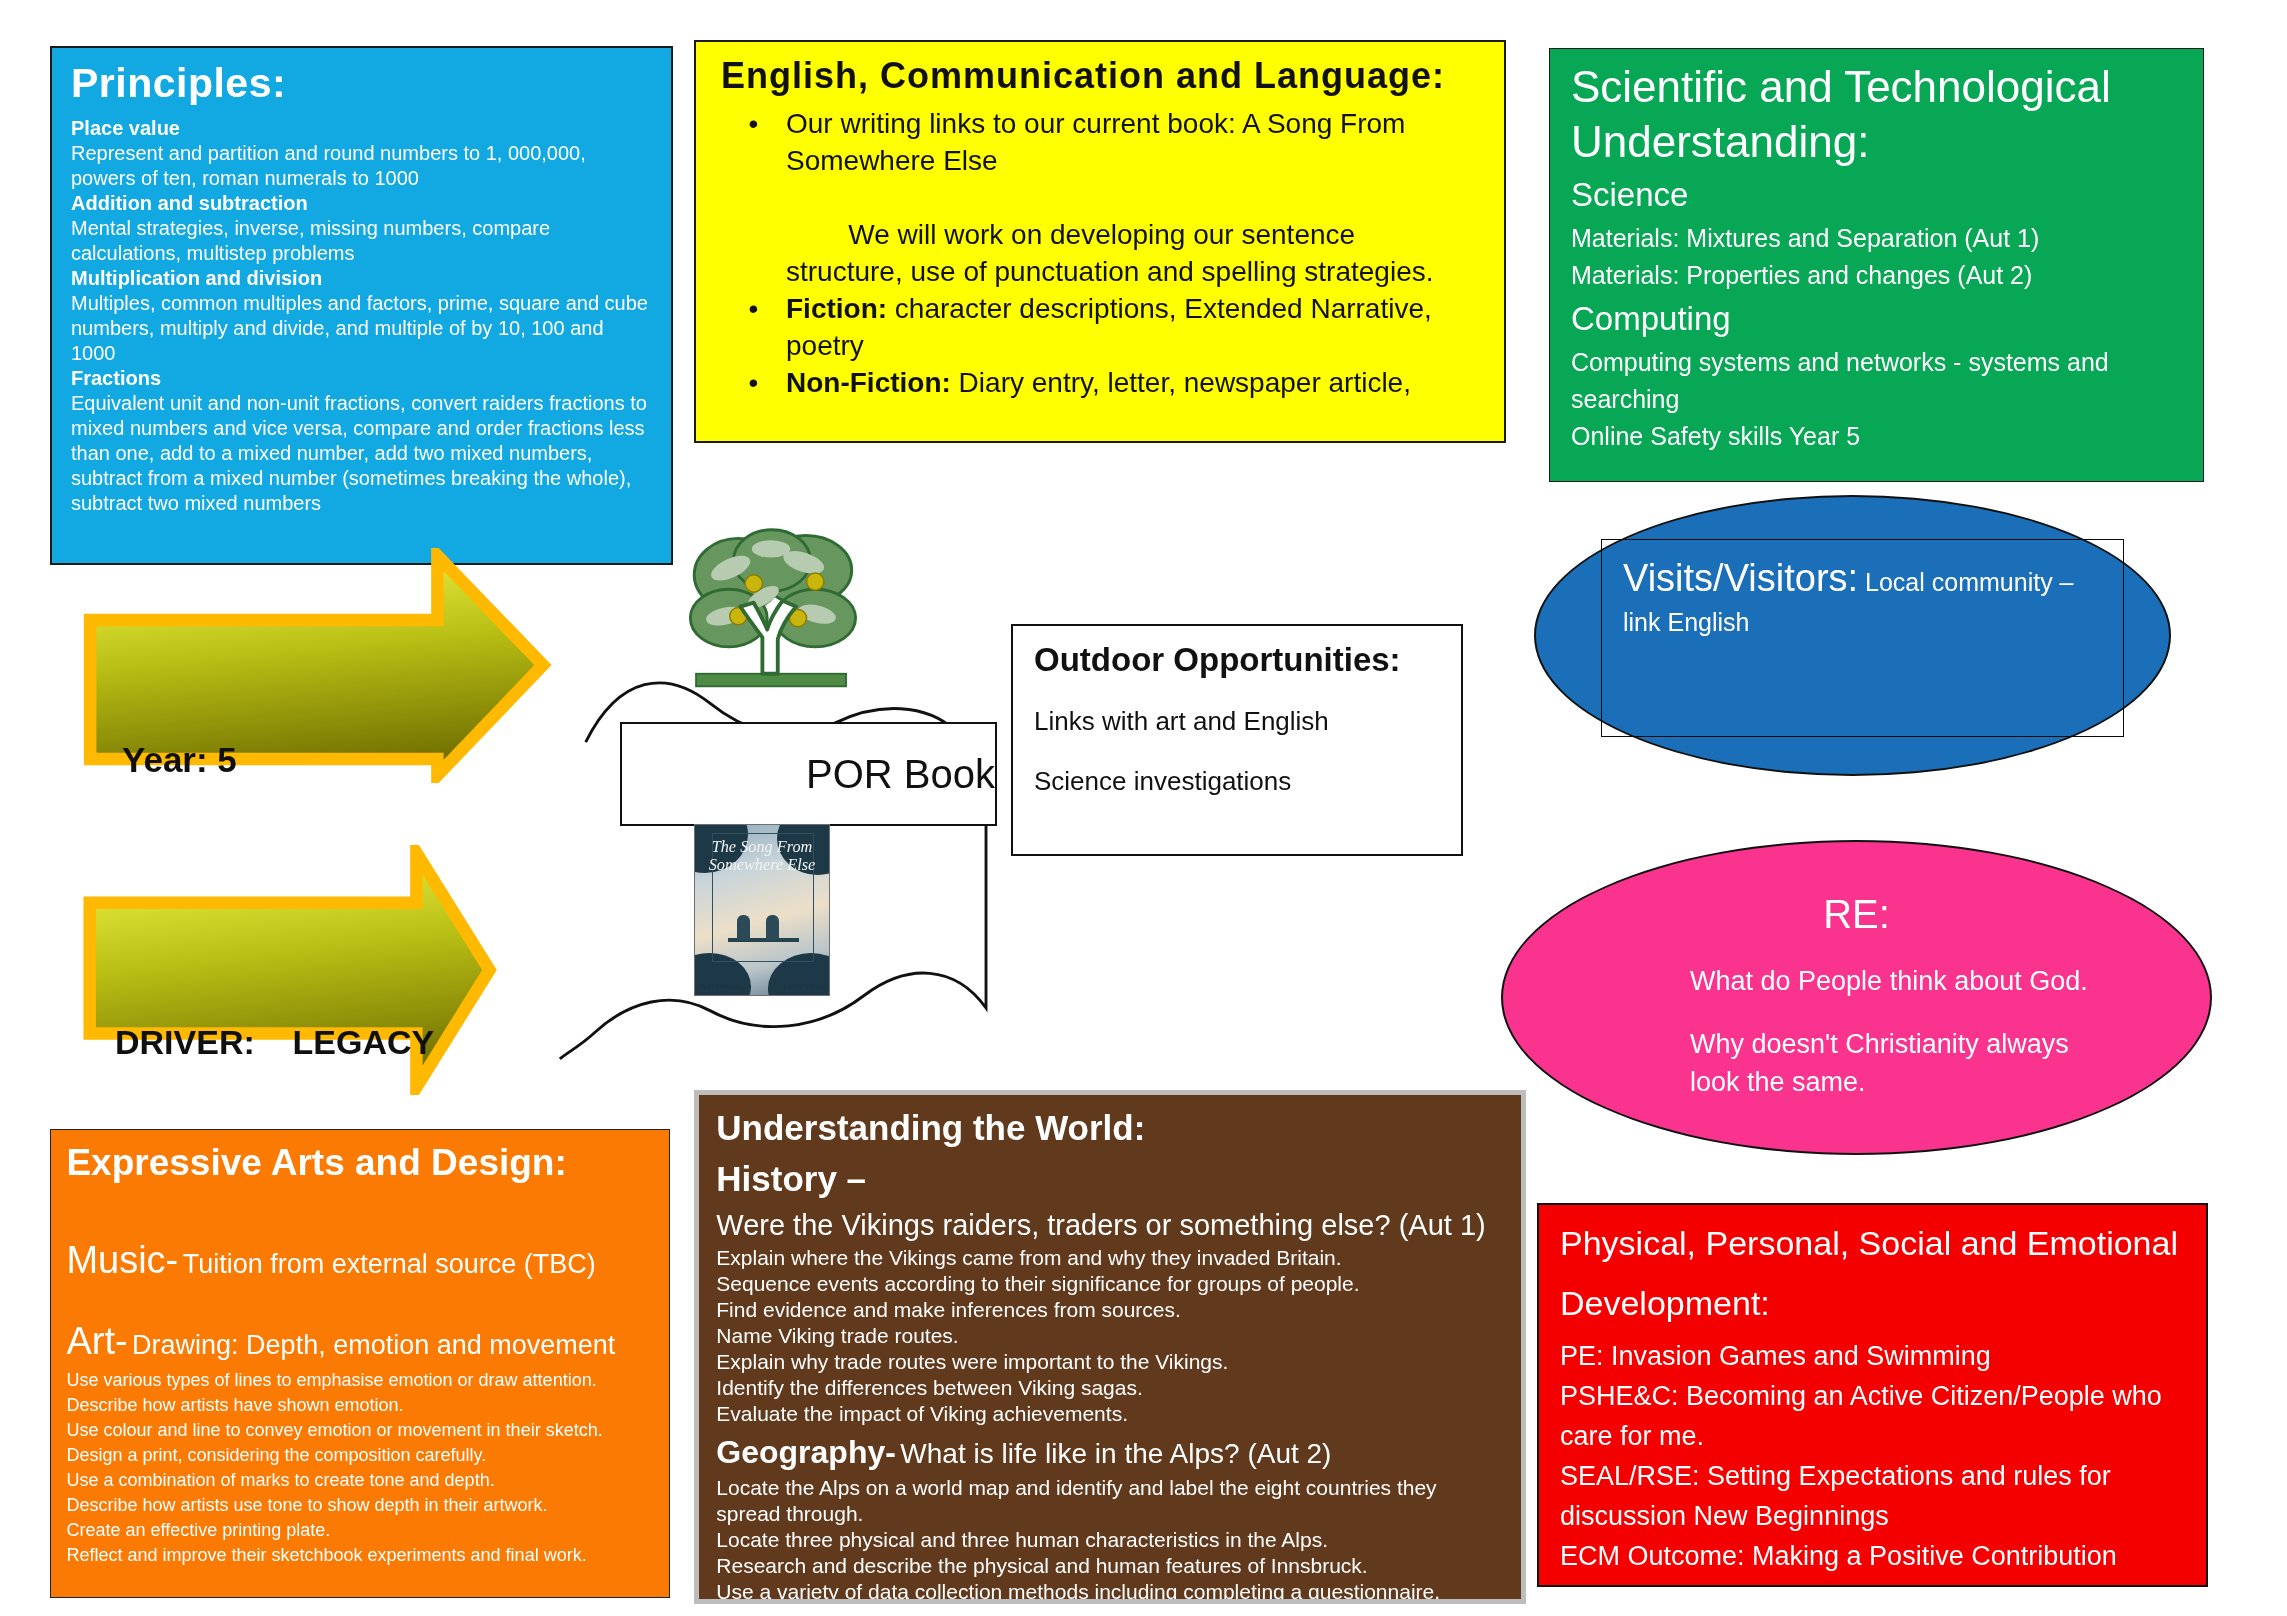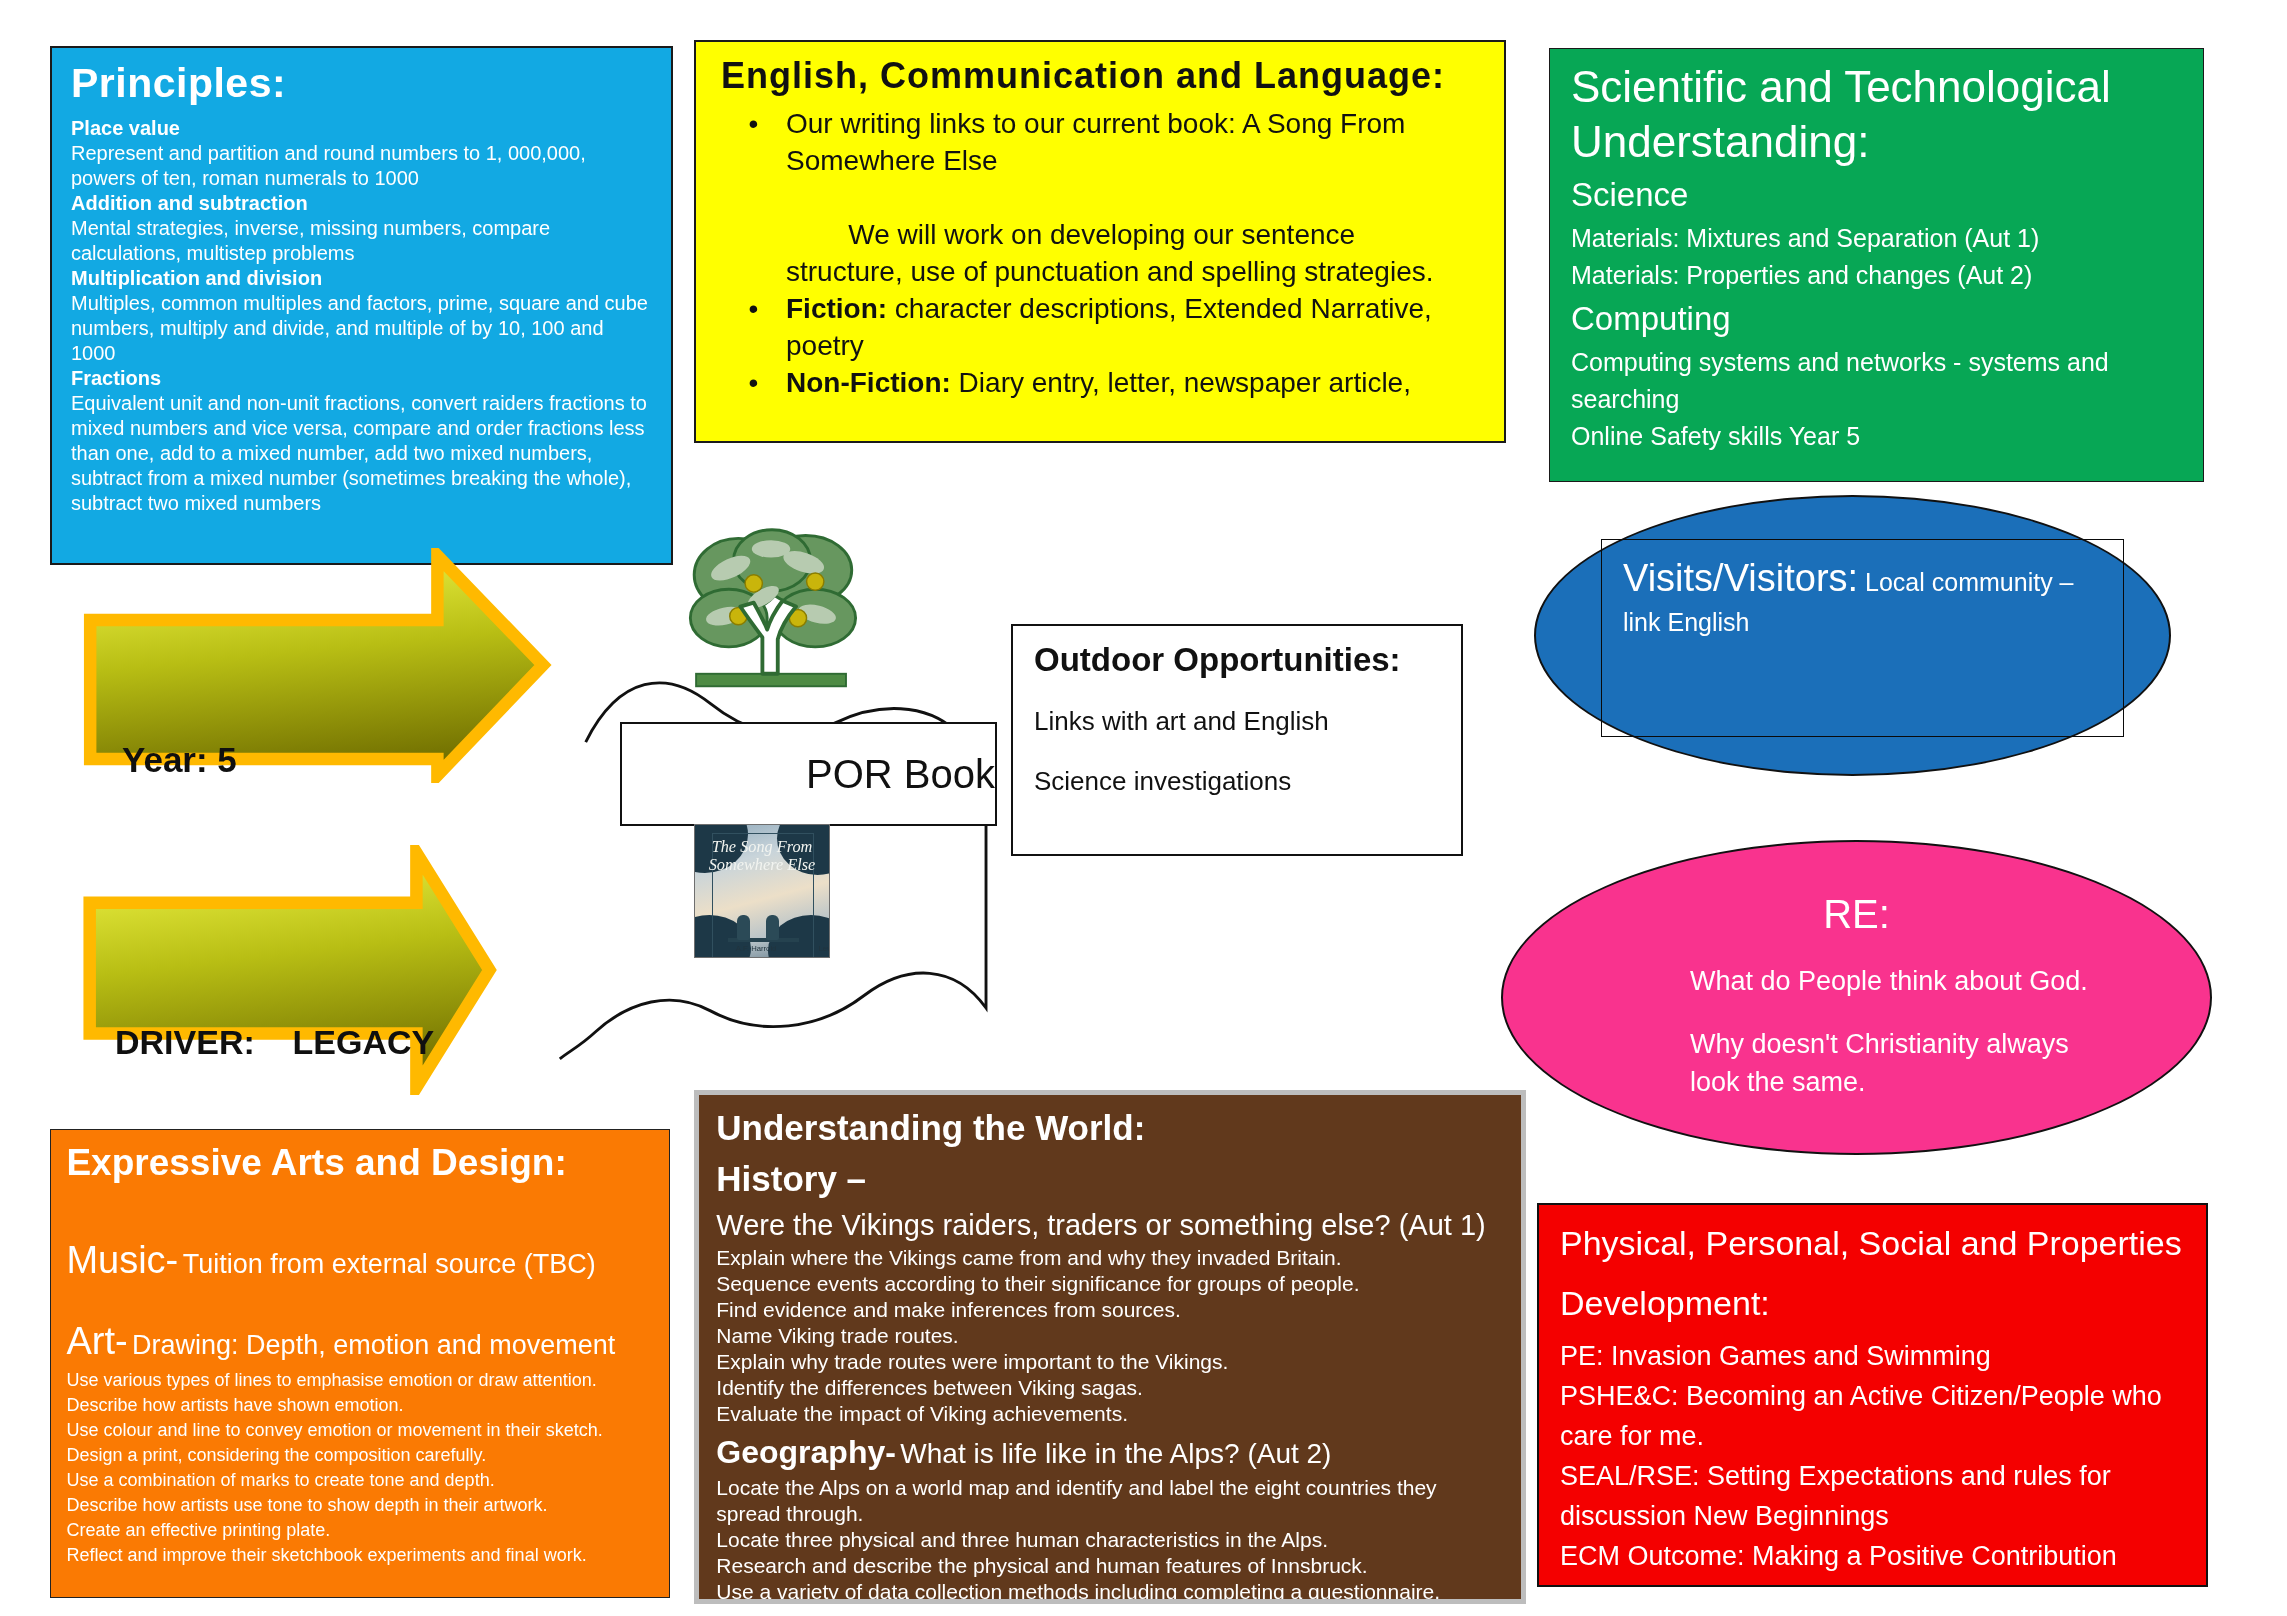--- a/index.html
+++ b/index.html
@@ -55,23 +55,23 @@
 
   
   .arrow-wrap{overflow:visible;}
   .arrow-text{position:absolute;color:#101010;font-weight:bold;font-size:35px;
     line-height:54px;white-space:pre-wrap;}
 
   
   .por-rect{left:620px;top:722px;width:377px;height:104px;background:#fff;
     border:2.9px solid #111;color:#111;display:flex;align-items:center;justify-content:flex-end;
     font-size:40px;}
-  .book-cover{left:694px;top:824px;width:136px;height:134px;overflow:hidden;
+  .book-cover{left:694px;top:824px;width:136px;height:172px;overflow:hidden;
     background:linear-gradient(165deg,#8fa9bb 0%,#c8d4da 28%,#ecdfc8 55%,#b9c4c9 78%,#5d7787 100%);
-    border:1px solid #6f6f6f;padding-left:35px;}
+    border:1px solid #6f6f6f;}
   .book-cover .corner{position:absolute;background:#1d3847;border-radius:50%;}
   .book-cover .bt{position:absolute;top:13.4px;left:0;right:0;text-align:center;color:#f2f4f0;
     font-family:"Liberation Serif","DejaVu Serif",serif;font-style:italic;font-size:16.3px;line-height:18px;}
   .book-cover .frame{position:absolute;left:17.3px;top:7.7px;width:100px;height:127px;
     border:1.9px solid #31505f;}
   .book-cover .seat{position:absolute;left:33px;top:113px;width:71px;height:3.8px;background:#25424f;}
   .book-cover .kid{position:absolute;width:13.4px;height:25px;background:#2b4a57;border-radius:5.8px 5.8px 1.9px 1.9px;top:90px;}
   .book-cover .ba{position:absolute;bottom:3.8px;width:100%;display:flex;justify-content:space-between;
     padding:0 5.8px;box-sizing:border-box;color:#21343e;font-size:7.7px;}
 
@@ -289,21 +289,21 @@
       <span class="geo">Geography-</span>
       <span class="geoq">  What is life like in the Alps? (Aut 2)</span>
     </div>
     <div class="ln">Locate the Alps on a world map and identify and label the eight countries they spread through.</div>
     <div class="ln">Locate three physical and three human characteristics in the Alps.</div>
     <div class="ln">Research and describe the physical and human features of Innsbruck.</div>
     <div class="ln">Use a variety of data collection methods including completing a questionnaire, mapping their route and recording their findings in sketches or photographs.</div>
   </div>
 
   <div class="abs phys-box">
-    <div class="ttl">Physical, Personal, Social and Properties Development:</div>
+    <div class="ttl">Physical, Personal, Social and Emotional Development:</div>
     <div class="ln">PE: Invasion Games and Swimming</div>
     <div class="ln">PSHE&amp;C: Becoming an Active Citizen/People who care for me.</div>
     <div class="ln">SEAL/RSE: Setting Expectations and rules for discussion New Beginnings</div>
     <div class="ln">ECM Outcome: Making a Positive Contribution</div>
     <div class="ln">Mental Health &amp; Wellbeing: Keep Learning -Take Notice</div>
 
   </div>
 
 </div>
 

